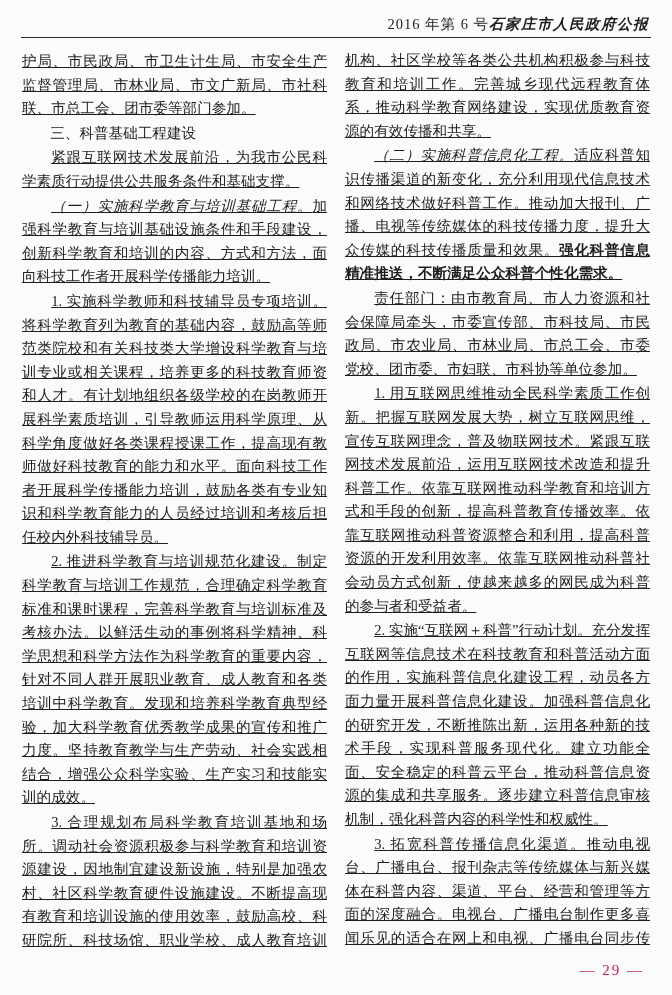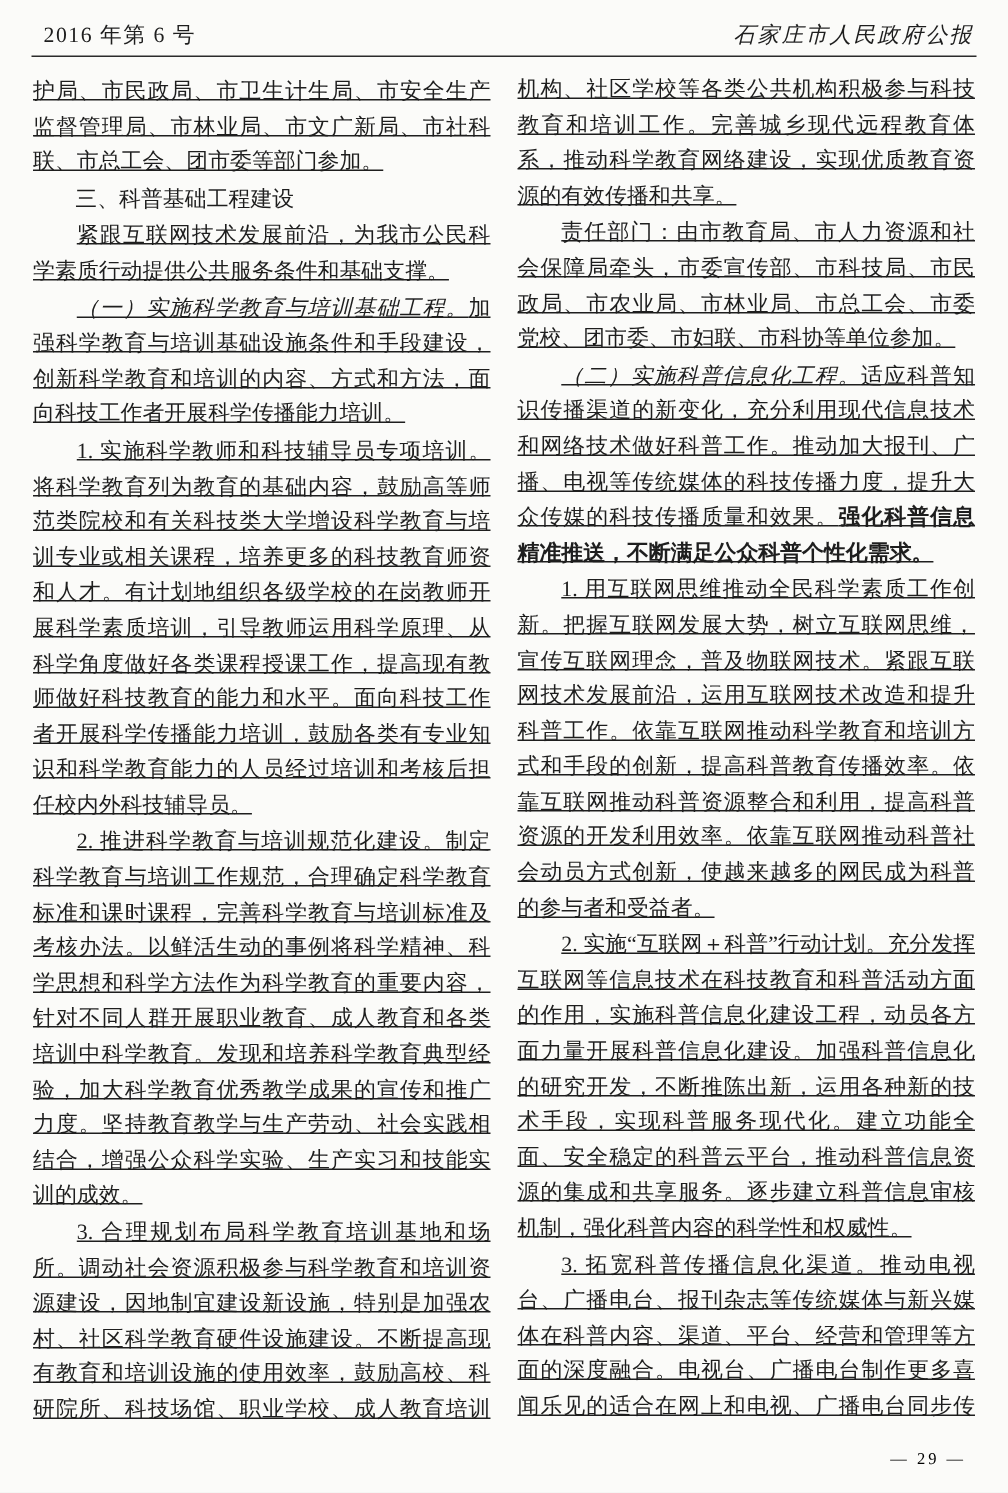--- a/index.html
+++ b/index.html
@@ -13,33 +13,33 @@
     height: 995px;
     margin: 0 auto;
     background: #fbfbf9;
     color: #1e1e1e;
     overflow: hidden;
     box-sizing: border-box;
     padding: 15px 21px 0 21px;
   }
   .page-header {
     display: flex;
-    justify-content: space-between;
+    justify-content: flex-end;
     align-items: flex-end;
     padding: 0 2px 4px 8px;
     border-bottom: 1.5px solid #2b2b2b;
     font-size: 14.5px;
     line-height: 18px;
   }
   .issue-no {
     letter-spacing: 1px;
   }
   .gazette-title {
     font-style: italic;
-    font-weight: 400;
+    font-weight: 700;
     letter-spacing: 1.5px;
   }
   .body-text {
     margin-top: 11px;
     height: 922px;
     column-count: 2;
     column-gap: 16px;
     column-fill: auto;
     font-size: 14.6px;
     line-height: 23.6px;
@@ -61,23 +61,23 @@
   }
   .kaiti { font-style: italic; }
   .bold-run {
     font-weight: 700;
     font-family: "Liberation Sans", "DejaVu Sans", sans-serif;
   }
   .page-footer {
     position: absolute;
     right: 28px;
     bottom: 16px;
-    font-size: 11px;
+    font-size: 15px;
     letter-spacing: 2px;
-    color: #000000;
+    color: #be185d;
   }
 </style>
 </head>
 <body>
 
 <div class="page">
 
   <div class="page-header">
     <span class="issue-no">2016 年第 6 号</span>
     <span class="gazette-title">石家庄市人民政府公报</span>
@@ -92,23 +92,23 @@
     <p class="para"><span>紧跟互联网技术发展前沿，为我市公民科学素质行动提供公共服务条件和基础支撑。</span></p>
 
     <p class="para"><span class="kaiti">（一）实施科学教育与培训基础工程。</span><span>加强科学教育与培训基础设施条件和手段建设，创新科学教育和培训的内容、方式和方法，面向科技工作者开展科学传播能力培训。</span></p>
 
     <p class="para"><span>1. 实施科学教师和科技辅导员专项培训。将科学教育列为教育的基础内容，鼓励高等师范类院校和有关科技类大学增设科学教育与培训专业或相关课程，培养更多的科技教育师资和人才。有计划地组织各级学校的在岗教师开展科学素质培训，引导教师运用科学原理、从科学角度做好各类课程授课工作，提高现有教师做好科技教育的能力和水平。面向科技工作者开展科学传播能力培训，鼓励各类有专业知识和科学教育能力的人员经过培训和考核后担任校内外科技辅导员。</span></p>
 
     <p class="para"><span>2. 推进科学教育与培训规范化建设。制定科学教育与培训工作规范，合理确定科学教育标准和课时课程，完善科学教育与培训标准及考核办法。以鲜活生动的事例将科学精神、科学思想和科学方法作为科学教育的重要内容，针对不同人群开展职业教育、成人教育和各类培训中科学教育。发现和培养科学教育典型经验，加大科学教育优秀教学成果的宣传和推广力度。坚持教育教学与生产劳动、社会实践相结合，增强公众科学实验、生产实习和技能实训的成效。</span></p>
 
     <p class="para"><span>3. 合理规划布局科学教育培训基地和场所。调动社会资源积极参与科学教育和培训资源建设，因地制宜建设新设施，特别是加强农村、社区科学教育硬件设施建设。不断提高现有教育和培训设施的使用效率，鼓励高校、科研院所、科技场馆、职业学校、成人教育培训机构、社区学校等各类公共机构积极参与科技教育和培训工作。完善城乡现代远程教育体系，推动科学教育网络建设，实现优质教育资源的有效传播和共享。</span></p>
 
+    <p class="para"><span class="kaiti">（二）实施科普信息化工程。</span><span>适应科普知识传播渠道的新变化，充分利用现代信息技术和网络技术做好科普工作。推动加大报刊、广播、电视等传统媒体的科技传播力度，提升大众传媒的科技传播质量和效果。</span><span class="bold-run">强化科普信息精准推送，不断满足公众科普个性化需求。</span></p>
+
     <p class="para"><span>责任部门：由市教育局、市人力资源和社会保障局牵头，市委宣传部、市科技局、市民政局、市农业局、市林业局、市总工会、市委党校、团市委、市妇联、市科协等单位参加。</span></p>
-
-    <p class="para"><span class="kaiti">（二）实施科普信息化工程。</span><span>适应科普知识传播渠道的新变化，充分利用现代信息技术和网络技术做好科普工作。推动加大报刊、广播、电视等传统媒体的科技传播力度，提升大众传媒的科技传播质量和效果。</span><span class="bold-run">强化科普信息精准推送，不断满足公众科普个性化需求。</span></p>
 
     <p class="para"><span>1. 用互联网思维推动全民科学素质工作创新。把握互联网发展大势，树立互联网思维，宣传互联网理念，普及物联网技术。紧跟互联网技术发展前沿，运用互联网技术改造和提升科普工作。依靠互联网推动科学教育和培训方式和手段的创新，提高科普教育传播效率。依靠互联网推动科普资源整合和利用，提高科普资源的开发利用效率。依靠互联网推动科普社会动员方式创新，使越来越多的网民成为科普的参与者和受益者。</span></p>
 
     <p class="para"><span>2. 实施“互联网＋科普”行动计划。充分发挥互联网等信息技术在科技教育和科普活动方面的作用，实施科普信息化建设工程，动员各方面力量开展科普信息化建设。加强科普信息化的研究开发，不断推陈出新，运用各种新的技术手段，实现科普服务现代化。建立功能全面、安全稳定的科普云平台，推动科普信息资源的集成和共享服务。逐步建立科普信息审核机制，强化科普内容的科学性和权威性。</span></p>
 
     <p class="para"><span>3. 拓宽科普传播信息化渠道。推动电视台、广播电台、报刊杂志等传统媒体与新兴媒体在科普内容、渠道、平台、经营和管理等方面的深度融合。电视台、广播电台制作更多喜闻乐见的适合在网上和电视、广播电台同步传播的科普作品，增加播放时间和传播频率。报刊</span></p>
 
   </div>
 
   <div class="page-footer">— 29 —</div>

